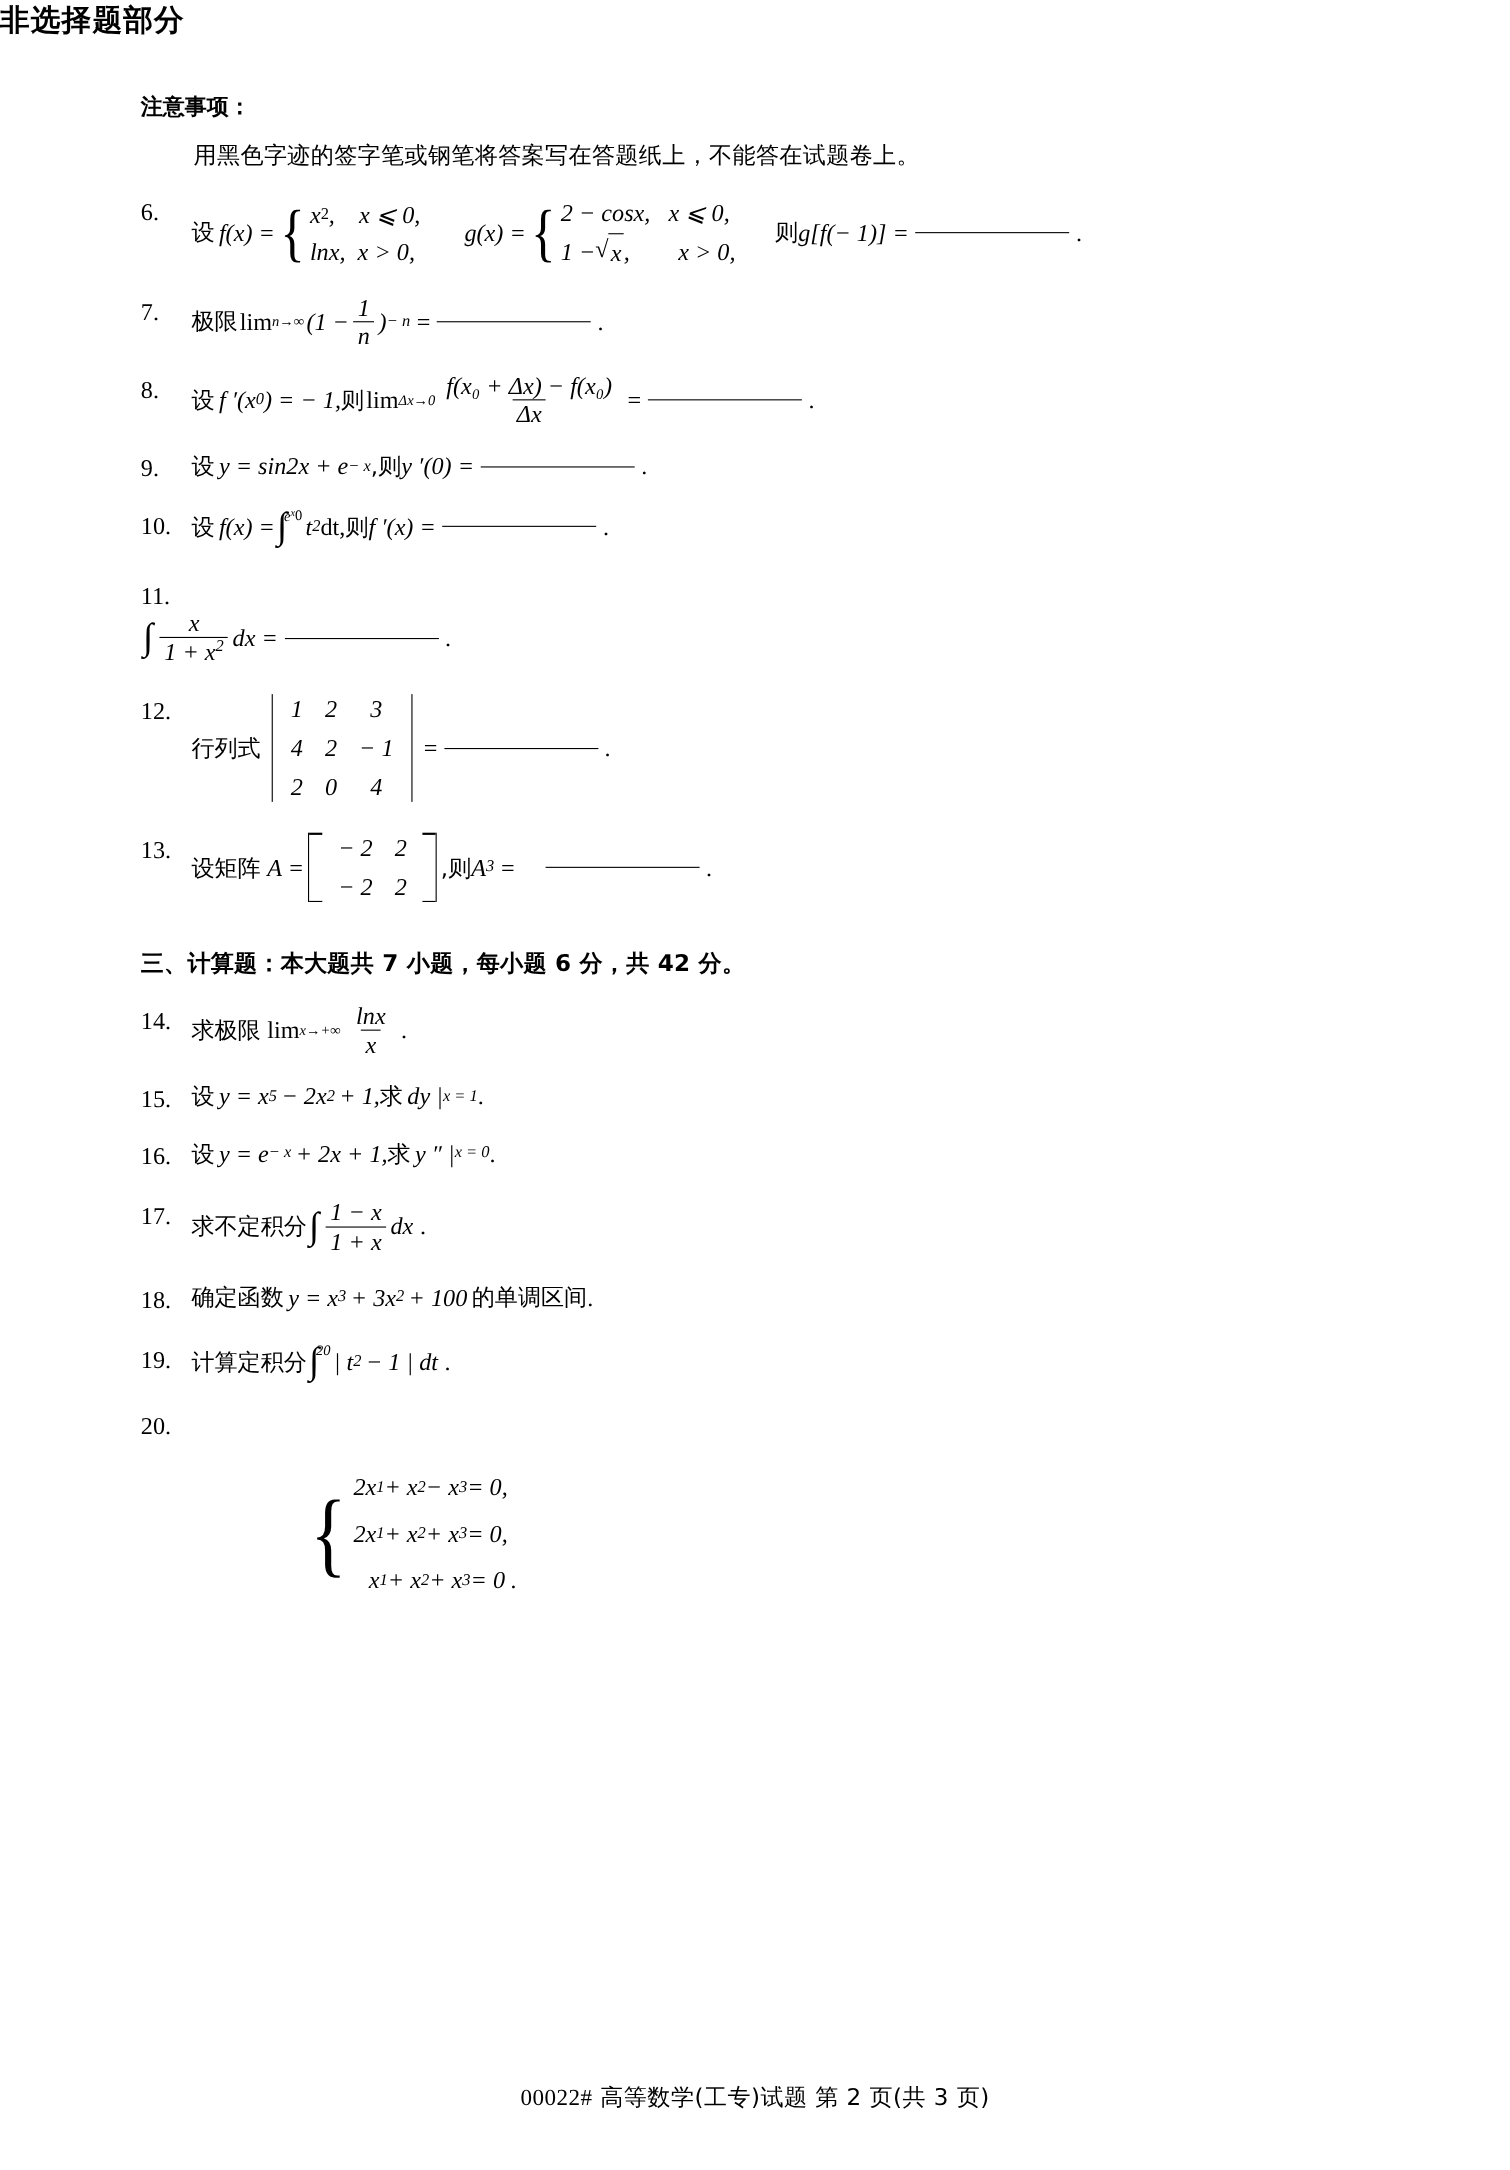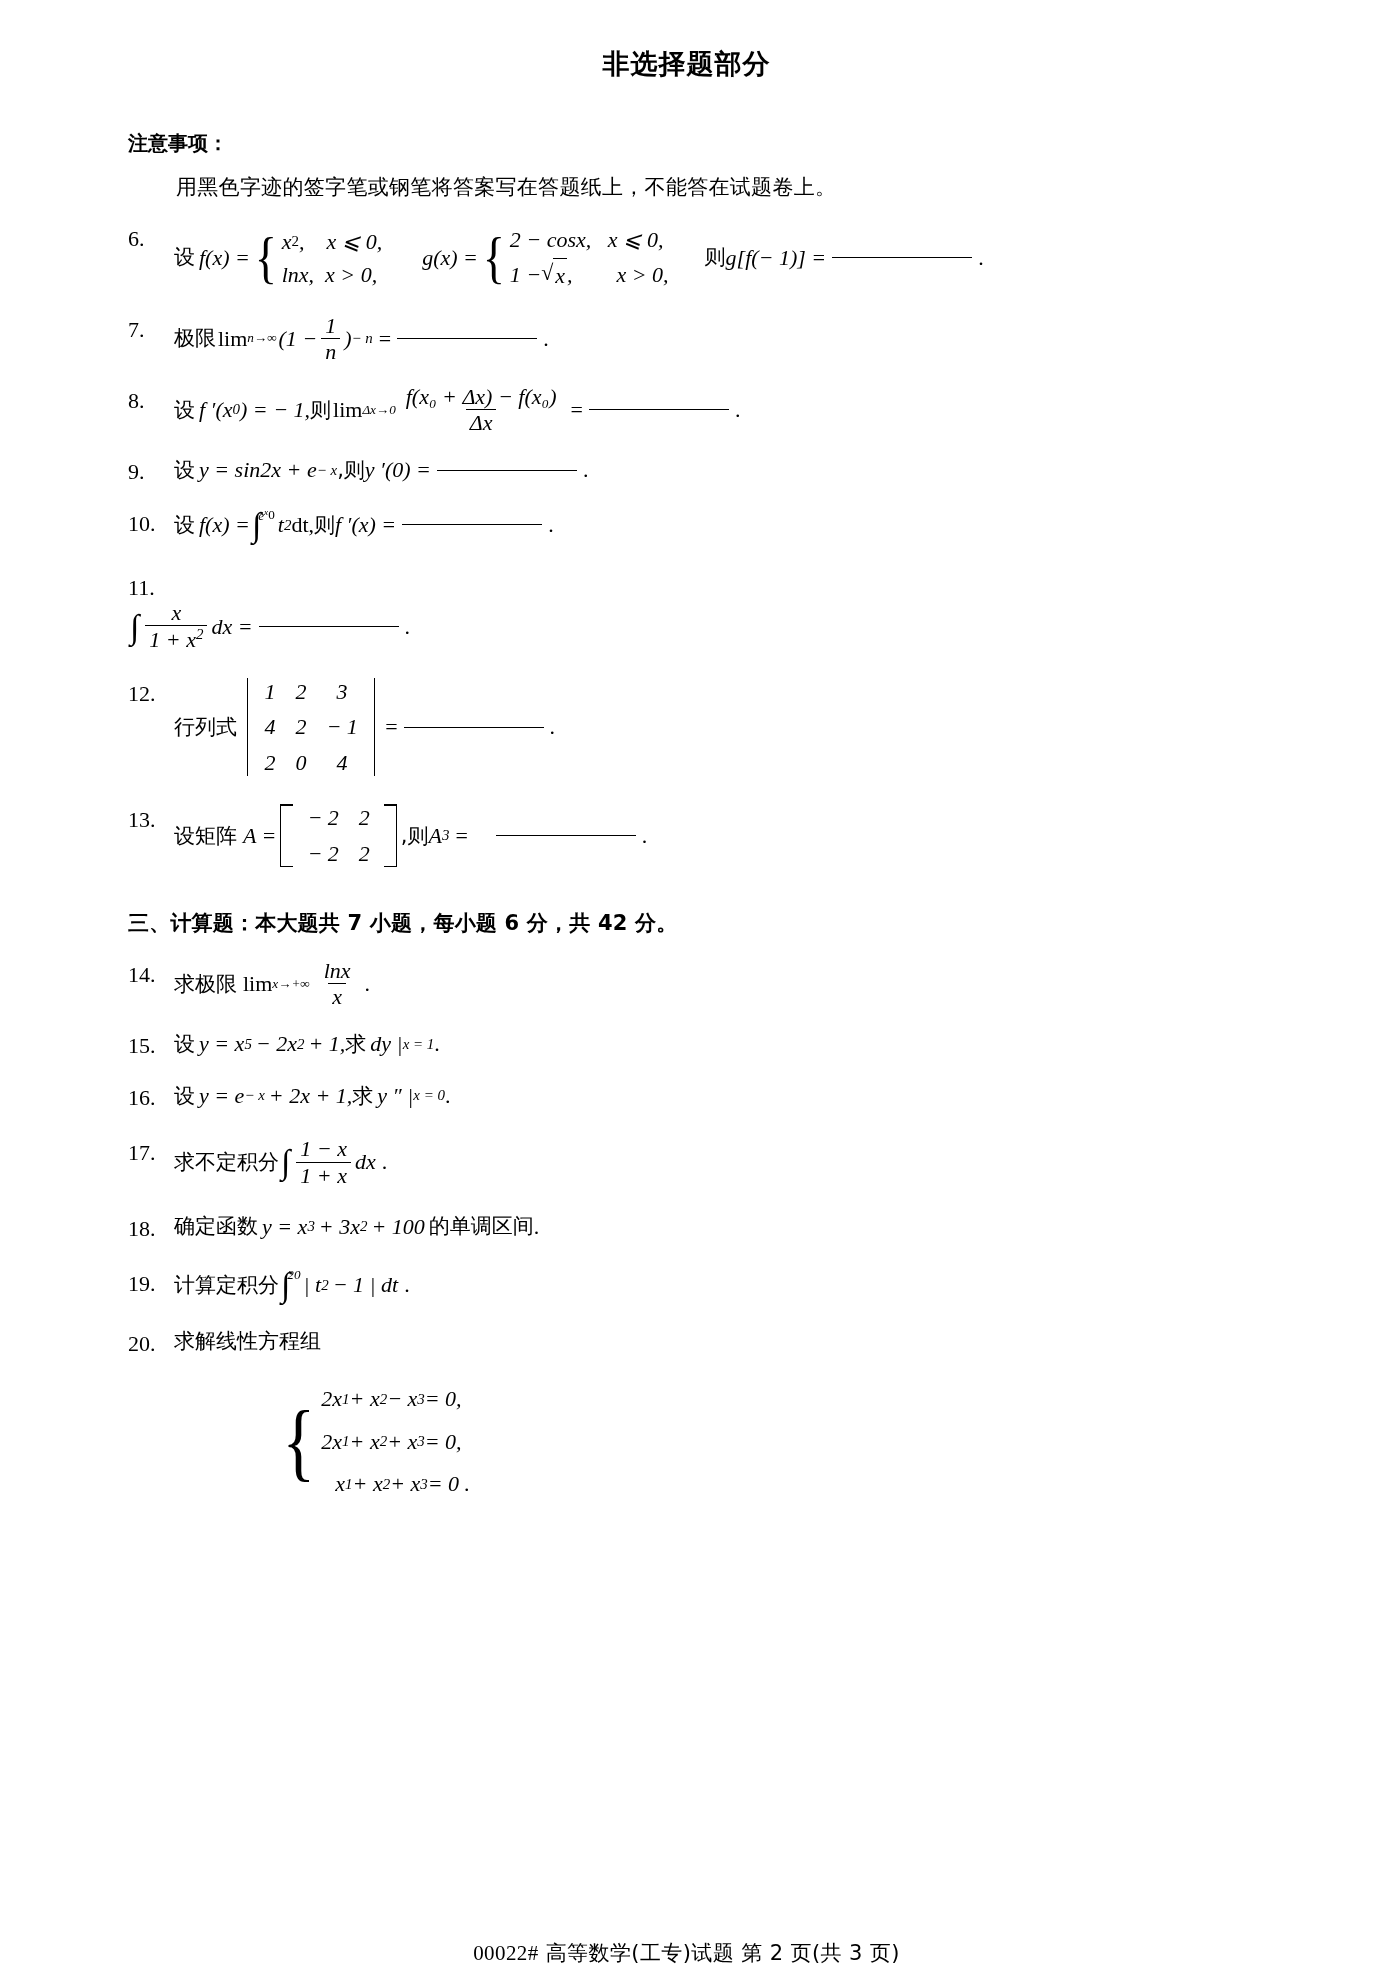--- a/index.html
+++ b/index.html
@@ -15,26 +15,24 @@
     position: relative;
     overflow: hidden;
   }
   .page {
     position: relative;
     width: 1373px;
     height: 1973px;
     padding: 0;
   }
   .title {
-    text-align: center;
     font-family: "DejaVu Sans", "Liberation Sans", sans-serif;
     font-weight: bold;
     font-size: 27px;
     letter-spacing: 1px;
-    margin-top: 46px;
   }
   .body-wrap {
     margin: 0 128px 0 128px;
   }
   .notice-label {
     font-family: "DejaVu Sans", "Liberation Sans", sans-serif;
     font-weight: bold;
     font-size: 20px;
     margin-top: 48px;
   }
@@ -510,23 +508,20 @@
         </span>
         <span class="mi">| t</span>
           <span class="sup mi">2</span>
           <span class="mi" style="margin-left:4px;">− 1 | dt</span>
         <span style="margin-left:6px;">.</span>
       </div>
     </div>
 
     <div class="q" style="margin-top:26px;">
       <div class="num">20.</div>
-      <div class="content">
-        <span class="cn">求解线性方程组</span>
-      </div>
     </div>
 
     <div class="eqsys">
       <span class="piece">
         <span class="brace">{</span>
         <span class="rows">
           <span class="r">
             <span class="mi">2x</span><span class="sub mi">1</span><span class="mi">+ x</span><span class="sub mi">2</span><span class="mi">− x</span><span class="sub mi">3</span><span class="mi">= 0,</span>
           </span>
           <span class="r">

